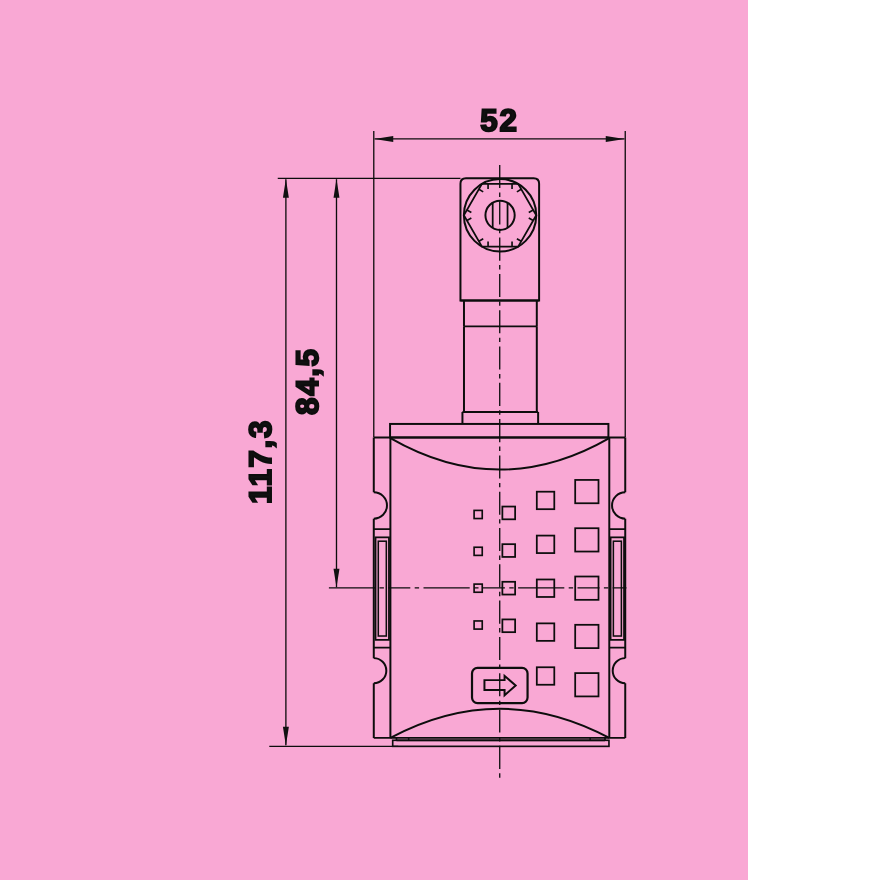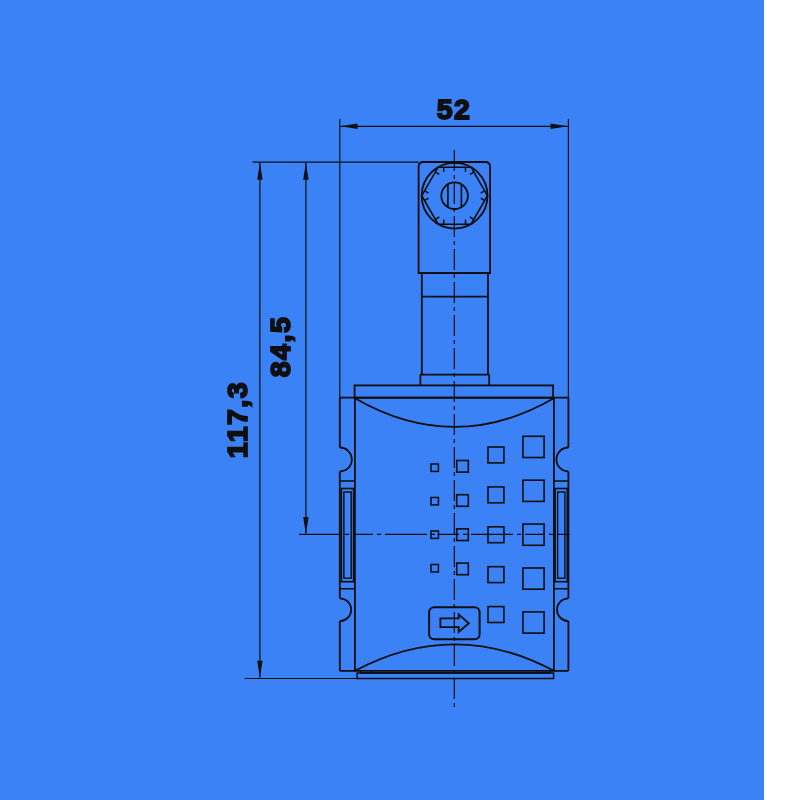--- a/index.html
+++ b/index.html
@@ -1,17 +1,17 @@
 <!DOCTYPE html>
 <html><head>
 <meta charset="utf-8">
 <title>Technical drawing</title>
 <style>
   html,body{margin:0;padding:0;background:#ffffff;}
-  .wrap{width:764px;height:800px;background:#3b82f6;}
+  .wrap{width:680px;height:800px;background:#f9a8d4;}
   text{font-family:"Liberation Sans", sans-serif;font-weight:bold;fill:#111;}
 </style>
 </head>
 <body>
 <div class="wrap">
 <svg width="800" height="800" viewBox="0 0 800 800" xmlns="http://www.w3.org/2000/svg">
   <g fill="none" stroke="#0d0d0d" stroke-width="1.8" stroke-linecap="butt">
 
     <line x1="454.3" y1="150" x2="454.3" y2="708" stroke-width="1.2" stroke-dasharray="21 4 4 4"></line>
 

